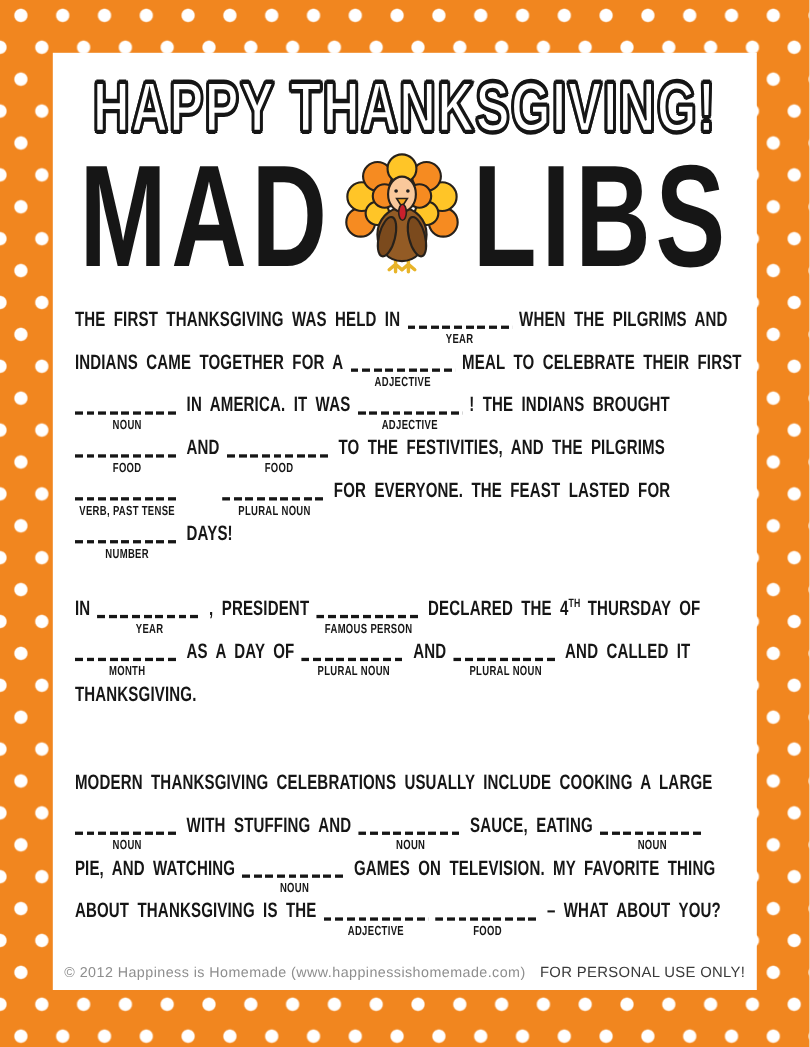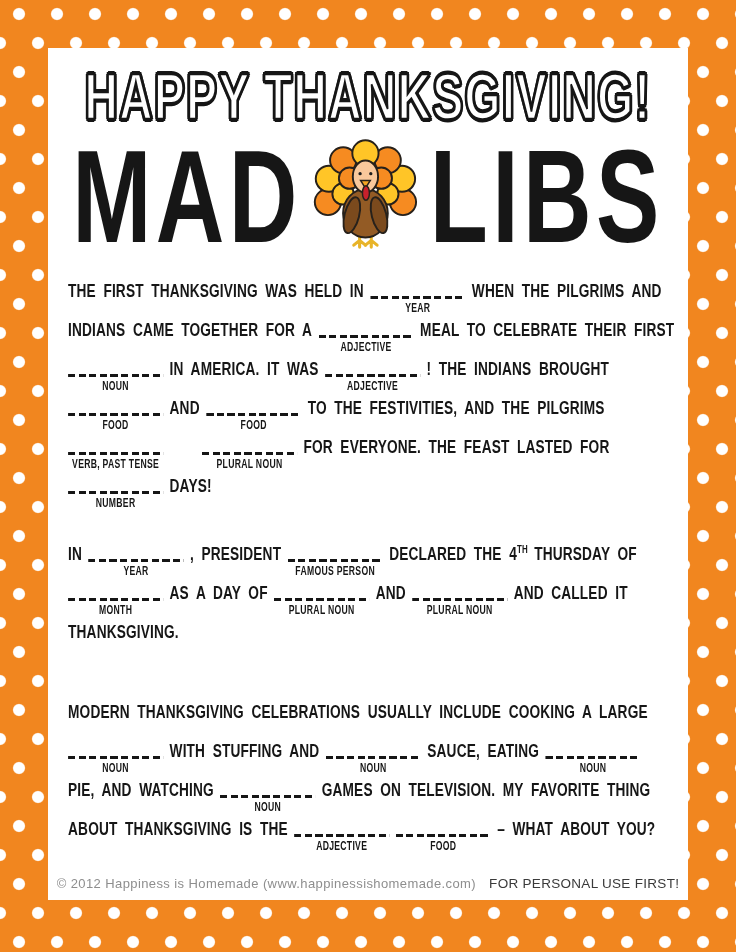--- a/index.html
+++ b/index.html
@@ -235,16 +235,16 @@
               </span>
               <span class="txt">– WHAT ABOUT YOU?</span>
             </div>
           </div>
         </div>
 
     </div>
 
     <div class="footer">
       <span>© 2012  Happiness is Homemade (www.happinessishomemade.com)</span>
-      <span class="notice">FOR PERSONAL USE FIRST!</span>
+      <span class="notice">FOR PERSONAL USE ONLY!</span>
     </div>
   </div>
 </div>
 
 </body></html>

